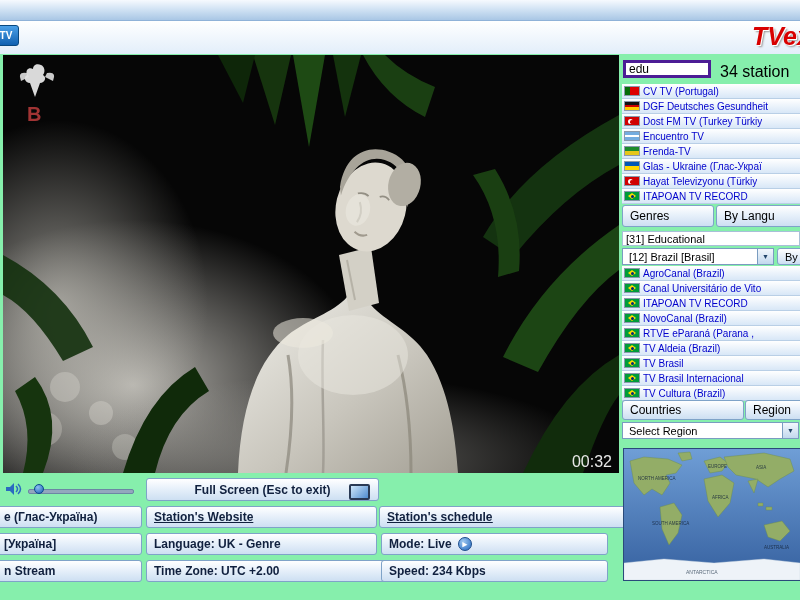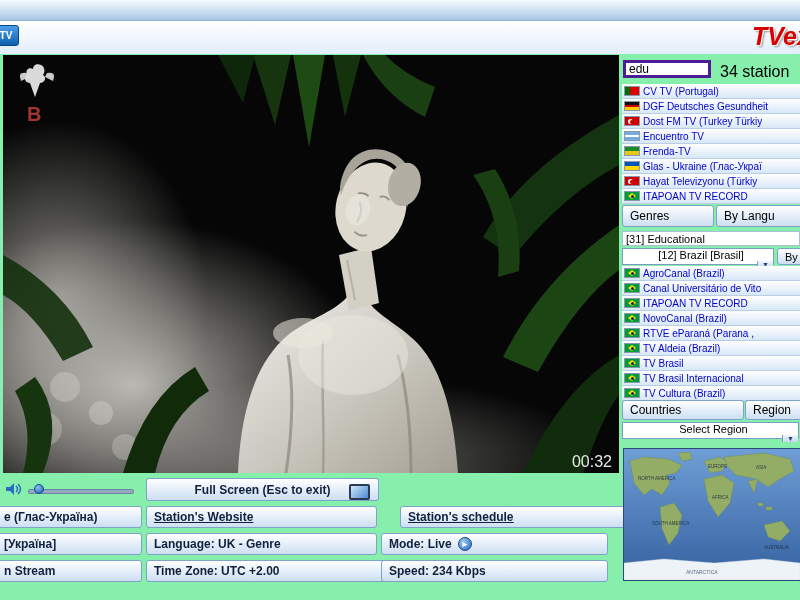--- a/index.html
+++ b/index.html
@@ -64,21 +64,21 @@
   .flag-brazil{background:#009b3a;}
   .flag-brazil::before{content:"";position:absolute;left:3px;top:1px;width:8px;height:6px;background:#fedf00;
                        clip-path:polygon(50% 0,100% 50%,50% 100%,0 50%);}
   .flag-brazil::after{content:"";position:absolute;left:5.5px;top:2.5px;width:3px;height:3px;border-radius:50%;background:#002776;z-index:1;}
 
   .genres-btn{left:622px;top:205px;width:92px;height:22px;font-weight:normal;color:#000;}
   .bylang-btn{left:716px;top:205px;width:90px;height:22px;font-weight:normal;color:#000;}
   .genre-row{position:absolute;left:622px;top:231px;width:178px;height:15px;background:#fff;border:1px solid #a8c0d8;
              box-sizing:border-box;font-size:11px;color:#000;display:flex;align-items:center;padding-left:3px;cursor:pointer;}
   .combo{position:absolute;background:#fff;border:1px solid #7a9cc0;box-sizing:border-box;font-size:11px;color:#000;
-         display:flex;align-items:center;padding-left:6px;cursor:pointer;flex-direction:column;}
+         display:flex;align-items:center;padding-left:6px;cursor:pointer;}
   .combo-country{left:622px;top:248px;width:152px;height:17px;}
   .combo-region{left:622px;top:422px;width:177px;height:17px;}
   .combo-arrow{margin-left:auto;width:15px;height:100%;background:linear-gradient(#f2f7fc,#c2d8ee);
                border-left:1px solid #7a9cc0;display:flex;align-items:center;justify-content:center;
                font-size:7px;color:#23456a;}
   .by-btn{left:777px;top:248px;width:40px;height:17px;font-weight:normal;color:#000;font-size:11px;}
   .countries-tab{left:622px;top:400px;width:122px;height:20px;font-weight:normal;color:#000;}
   .region-tab{left:745px;top:400px;width:80px;height:20px;font-weight:normal;color:#000;}
 
   .map-box{position:absolute;left:623px;top:448px;width:176px;height:131px;border:1px solid #2a4a7a;box-sizing:content-box;cursor:pointer;}
@@ -173,21 +173,21 @@
     <span>Full Screen (Esc to exit)</span>
     <span class="monitor-icon"></span>
   </div>
 
   <div class="btn grid-btn left-align" style="left:-4px;top:506px;width:146px;">
     <span>е (Глас-Украïна)</span>
   </div>
   <div class="btn grid-btn left-align" style="left:146px;top:506px;width:231px;">
     <span class="link">Station's Website</span>
   </div>
-  <div class="btn grid-btn left-align" style="left:400px;top:506px;width:250px;text-decoration:underline;">
+  <div class="btn grid-btn left-align" style="left:379px;top:506px;width:250px;text-decoration:underline;">
     <span class="link">Station's schedule</span>
   </div>
 
   <div class="btn grid-btn left-align" style="left:-4px;top:533px;width:146px;">
     <span>[Украïна]</span>
   </div>
   <div class="btn grid-btn left-align" style="left:146px;top:533px;width:231px;">
     <span>Language: UK   - Genre</span>
   </div>
   <div class="btn grid-btn left-align" style="left:381px;top:533px;width:227px;">

